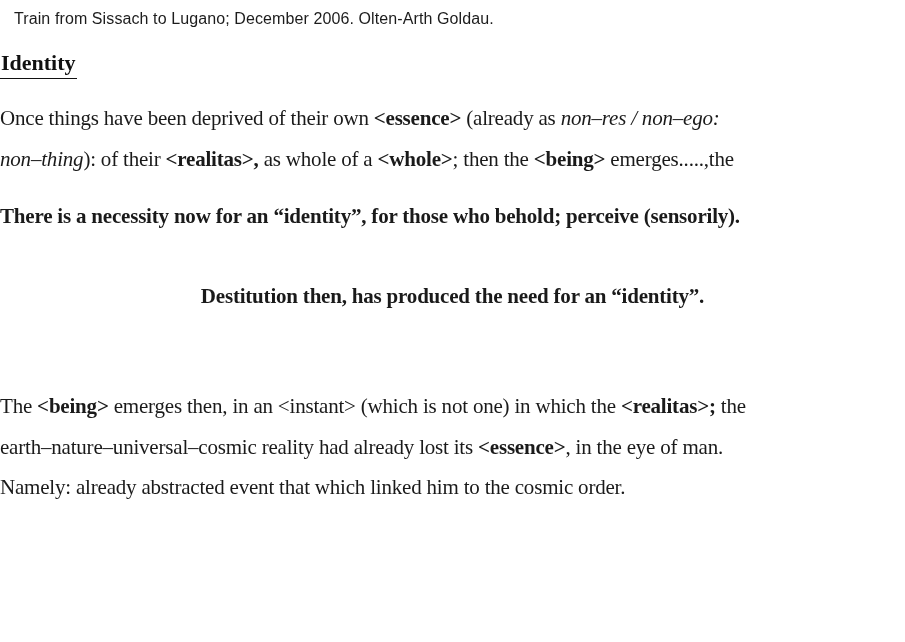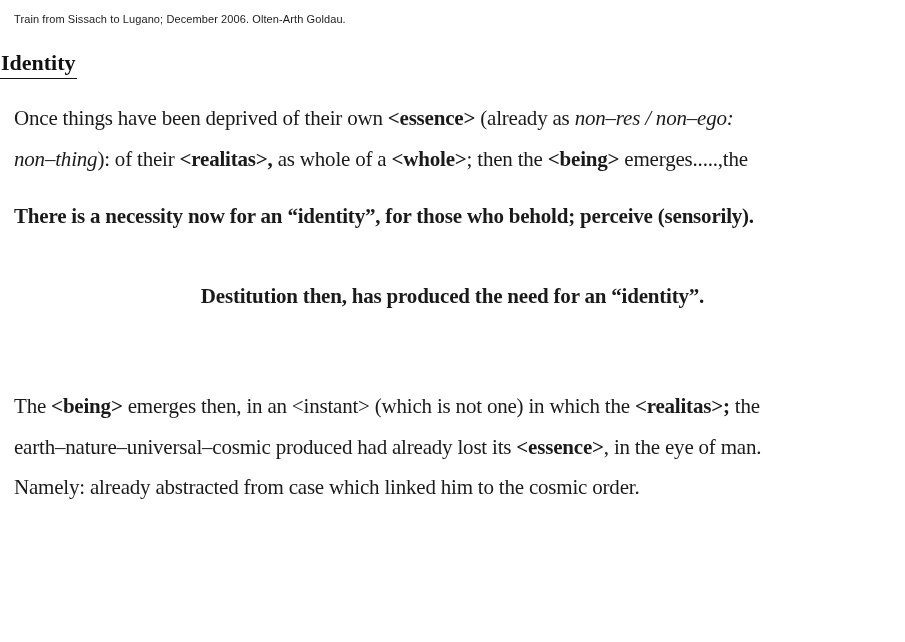--- a/index.html
+++ b/index.html
@@ -14,21 +14,21 @@
     overflow: hidden;
   }
   .page {
     position: relative;
     width: 905px;
     height: 642px;
     background: #ffffff;
   }
   .header-note {
     font-family: "Liberation Sans", sans-serif;
-    font-size: 11px;
+    font-size: 16px;
     line-height: 16px;
     margin: 11px 0 0 14px;
     color: #1c1c1c;
     letter-spacing: 0.1px;
   }
   .title-wrap {
     margin-top: 23px;
     line-height: 26px;
   }
   .title {
@@ -37,21 +37,21 @@
     font-size: 22px;
     font-weight: bold;
     color: #111111;
     border-bottom: 1.6px solid #111111;
     padding: 0 1px 2px 1px;
   }
   .doc {
     font-family: "Liberation Serif", serif;
     font-size: 21px;
     color: #1a1a1a;
-    padding: 0 14px;
+    padding: 0 0;
     letter-spacing: -0.2px;
   }
   .paragraph { margin: 0; }
   .p0 { margin-top: 19px; }
   .p1 { margin-top: 17px; font-weight: bold; }
   .p2 { margin-top: 39px; }
   .p3 { margin-top: 70px; }
   .line {
     display: block;
     height: 40.5px;
@@ -79,17 +79,17 @@
         <div class="line"><span class="i">non–thing</span><span>): of their </span><span class="b">&lt;realitas&gt;,</span><span> as whole of a </span><span class="b">&lt;whole&gt;</span><span>; then the </span><span class="b">&lt;being&gt;</span><span> emerges.....,the</span></div>
       </div>
     <div class="paragraph p1 align-left">
         <div class="line"><span>There is a necessity now for an “identity”, for those who behold; perceive (sensorily).</span></div>
       </div>
     <div class="paragraph p2 align-center">
         <div class="line"><span class="b">Destitution then, has produced the need for an “identity”.</span></div>
       </div>
     <div class="paragraph p3 align-left">
         <div class="line"><span>The </span><span class="b">&lt;being&gt;</span><span> emerges then, in an &lt;instant&gt; (which is not one) in which the </span><span class="b">&lt;realitas&gt;;</span><span> the</span></div>
-        <div class="line"><span>earth–nature–universal–cosmic produced had already lost its </span><span class="b">&lt;essence&gt;</span><span>, in the eye of man.</span></div>
-        <div class="line"><span>Namely: already abstracted from case which linked him to the cosmic order.</span></div>
+        <div class="line"><span>earth–nature–universal–cosmic reality had already lost its </span><span class="b">&lt;essence&gt;</span><span>, in the eye of man.</span></div>
+        <div class="line"><span>Namely: already abstracted event that which linked him to the cosmic order.</span></div>
       </div>
   </div>
 </div>
 
 </body></html>

